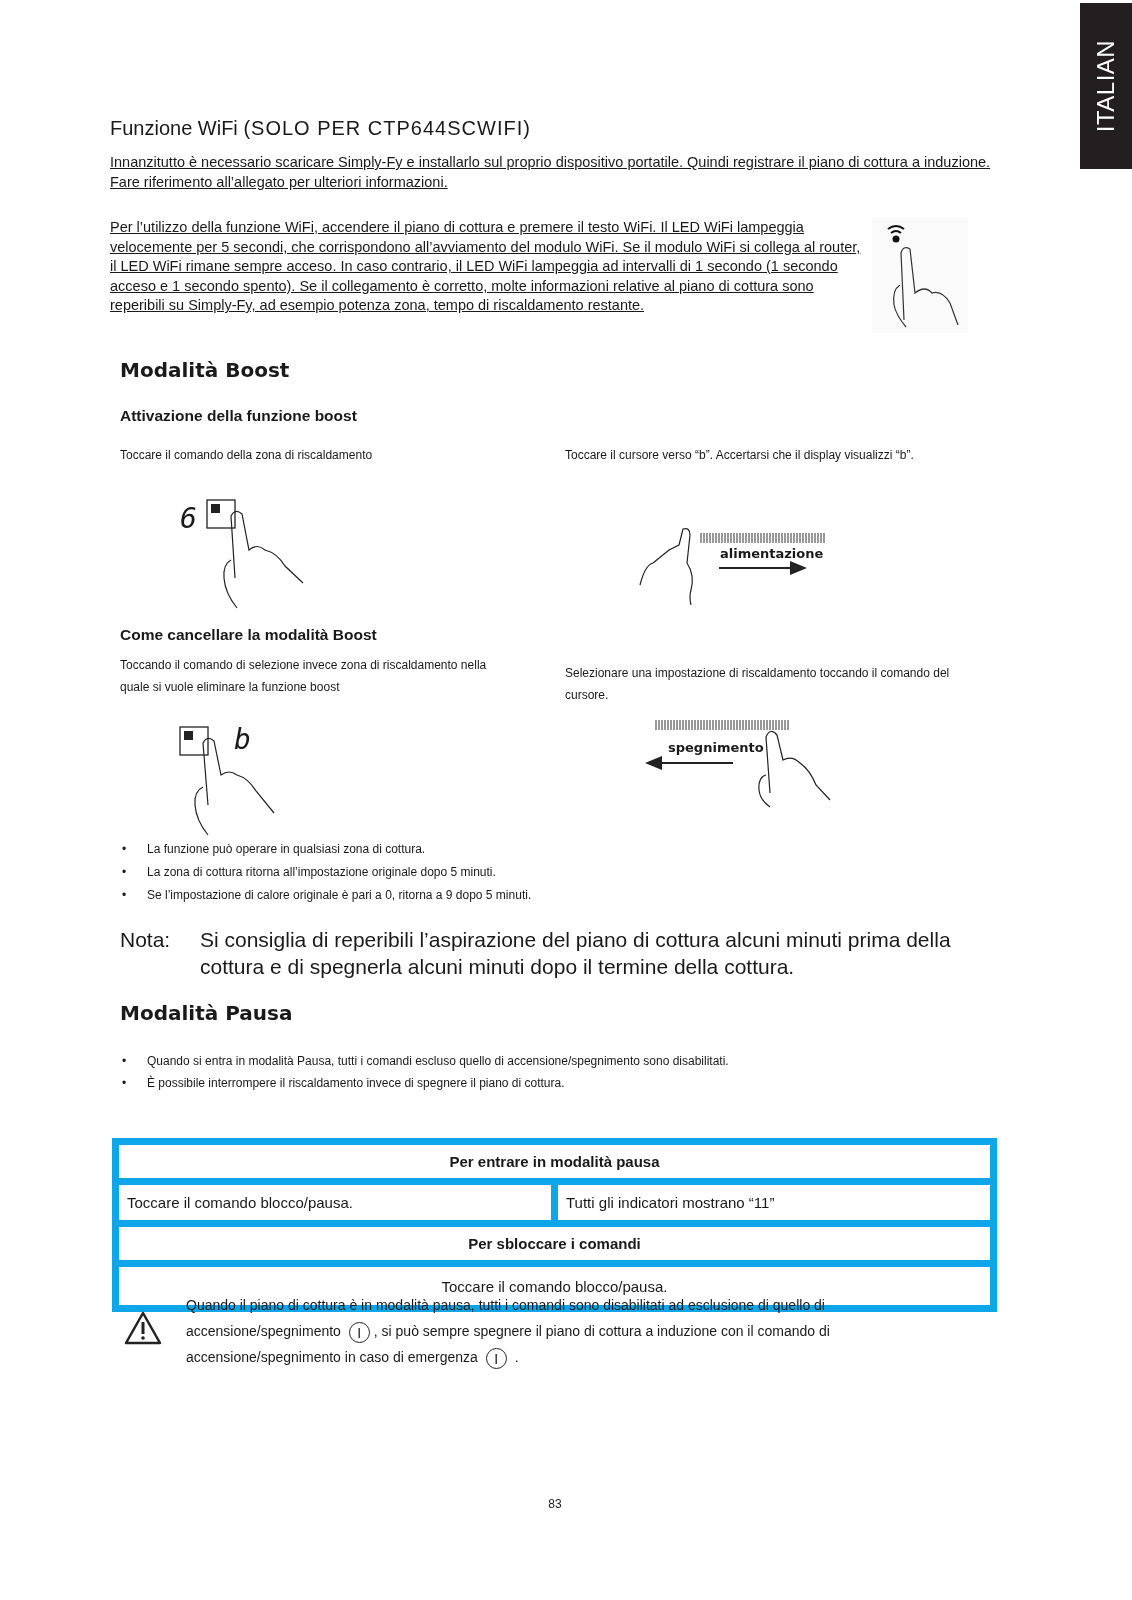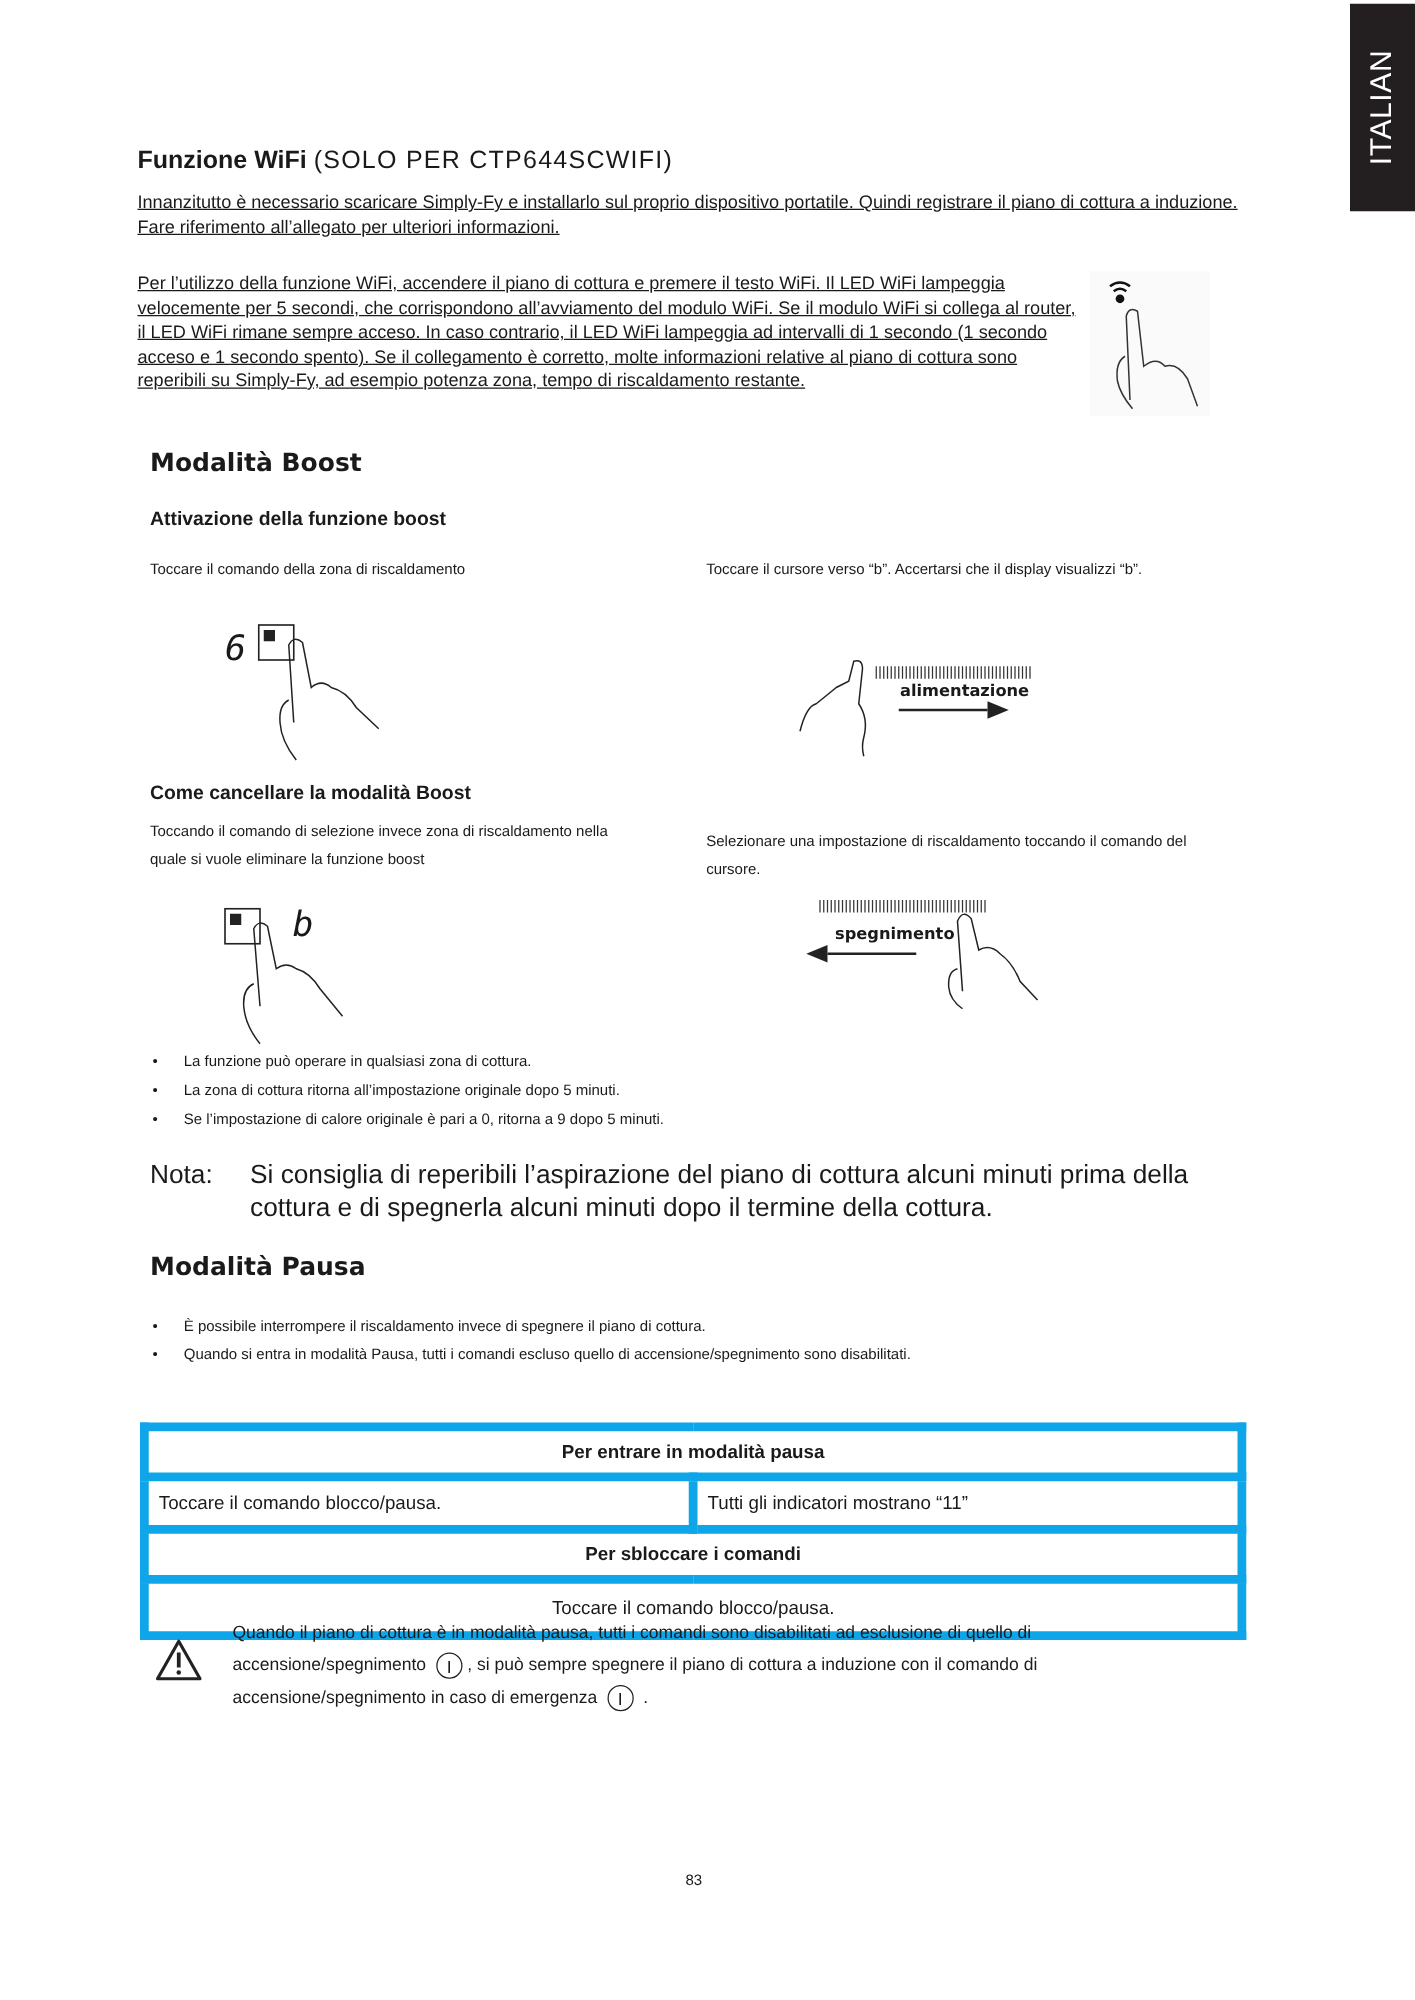--- a/index.html
+++ b/index.html
@@ -3,21 +3,21 @@
 <meta charset="utf-8">
 <style>
   html, body { margin: 0; padding: 0; background: #ffffff; }
   body { width: 1132px; height: 1600px; position: relative; overflow: hidden;
          font-family: "Liberation Sans", sans-serif; color: #1a1a1a; }
   .abs { position: absolute; }
   .lang-tab { left: 1080px; top: 3px; width: 52px; height: 166px; background: #231f20; }
   .lang-tab span { position: absolute; left: 50%; top: 50%; transform: translate(-50%,-50%) rotate(-90deg);
          color: #fff; font-size: 24px; letter-spacing: 0.5px; white-space: nowrap; }
   .h-wifi { left: 110px; top: 117px; font-size: 20px; white-space: nowrap; }
-  .h-wifi b { font-weight: bold; }
+  .h-wifi b { font-weight: normal; }
   .h-wifi span.thin { font-weight: normal; letter-spacing: 1px; }
   .p-small { font-size: 14.5px; line-height: 19.5px; text-decoration: underline; }
   .intro { left: 110px; top: 153px; width: 900px; }
   .wifi-p { left: 110px; top: 218px; width: 760px; }
   .h2 { font-size: 20px; font-weight: bold; font-family: "DejaVu Sans", sans-serif; }
   .h3 { font-size: 15.5px; font-weight: bold; font-family: Liberation Sans, sans-serif; }
   .body16 { font-size: 12px; line-height: 21.5px; }
   .bullets { margin: 0; padding: 0; list-style: none; }
   .bullets li { position: relative; padding-left: 27px; }
   .bullets li::before { content: "•"; position: absolute; left: 2px; top: 0; }
@@ -209,22 +209,22 @@
   <li>Se l’impostazione di calore originale è pari a 0, ritorna a 9 dopo 5 minuti.</li>
 </ul>
 
 <div class="abs nota">
   <span class="lbl">Nota:</span>
   <span class="txt">Si consiglia di reperibili l’aspirazione del piano di cottura alcuni minuti prima della cottura e di spegnerla alcuni minuti dopo il termine della cottura.</span>
 </div>
 
 <div class="abs h2" style="left:120px;top:1001px">Modalità Pausa</div>
 <ul class="abs bullets body16" style="left:120px;top:1050px;width:860px;line-height:22px">
+  <li>Quando si entra in modalità Pausa, tutti i comandi escluso quello di accensione/spegnimento sono disabilitati.</li>
   <li>È possibile interrompere il riscaldamento invece di spegnere il piano di cottura.</li>
-  <li>Quando si entra in modalità Pausa, tutti i comandi escluso quello di accensione/spegnimento sono disabilitati.</li>
 </ul>
 
 <table class="pause">
   <tbody>
       <tr>
     <td class="hd" colspan="2">Per entrare in modalità pausa</td>
   </tr>
   <tr>
     <td style="width:50%">Toccare il comando blocco/pausa.</td>
     <td>Tutti gli indicatori mostrano “11”</td>

